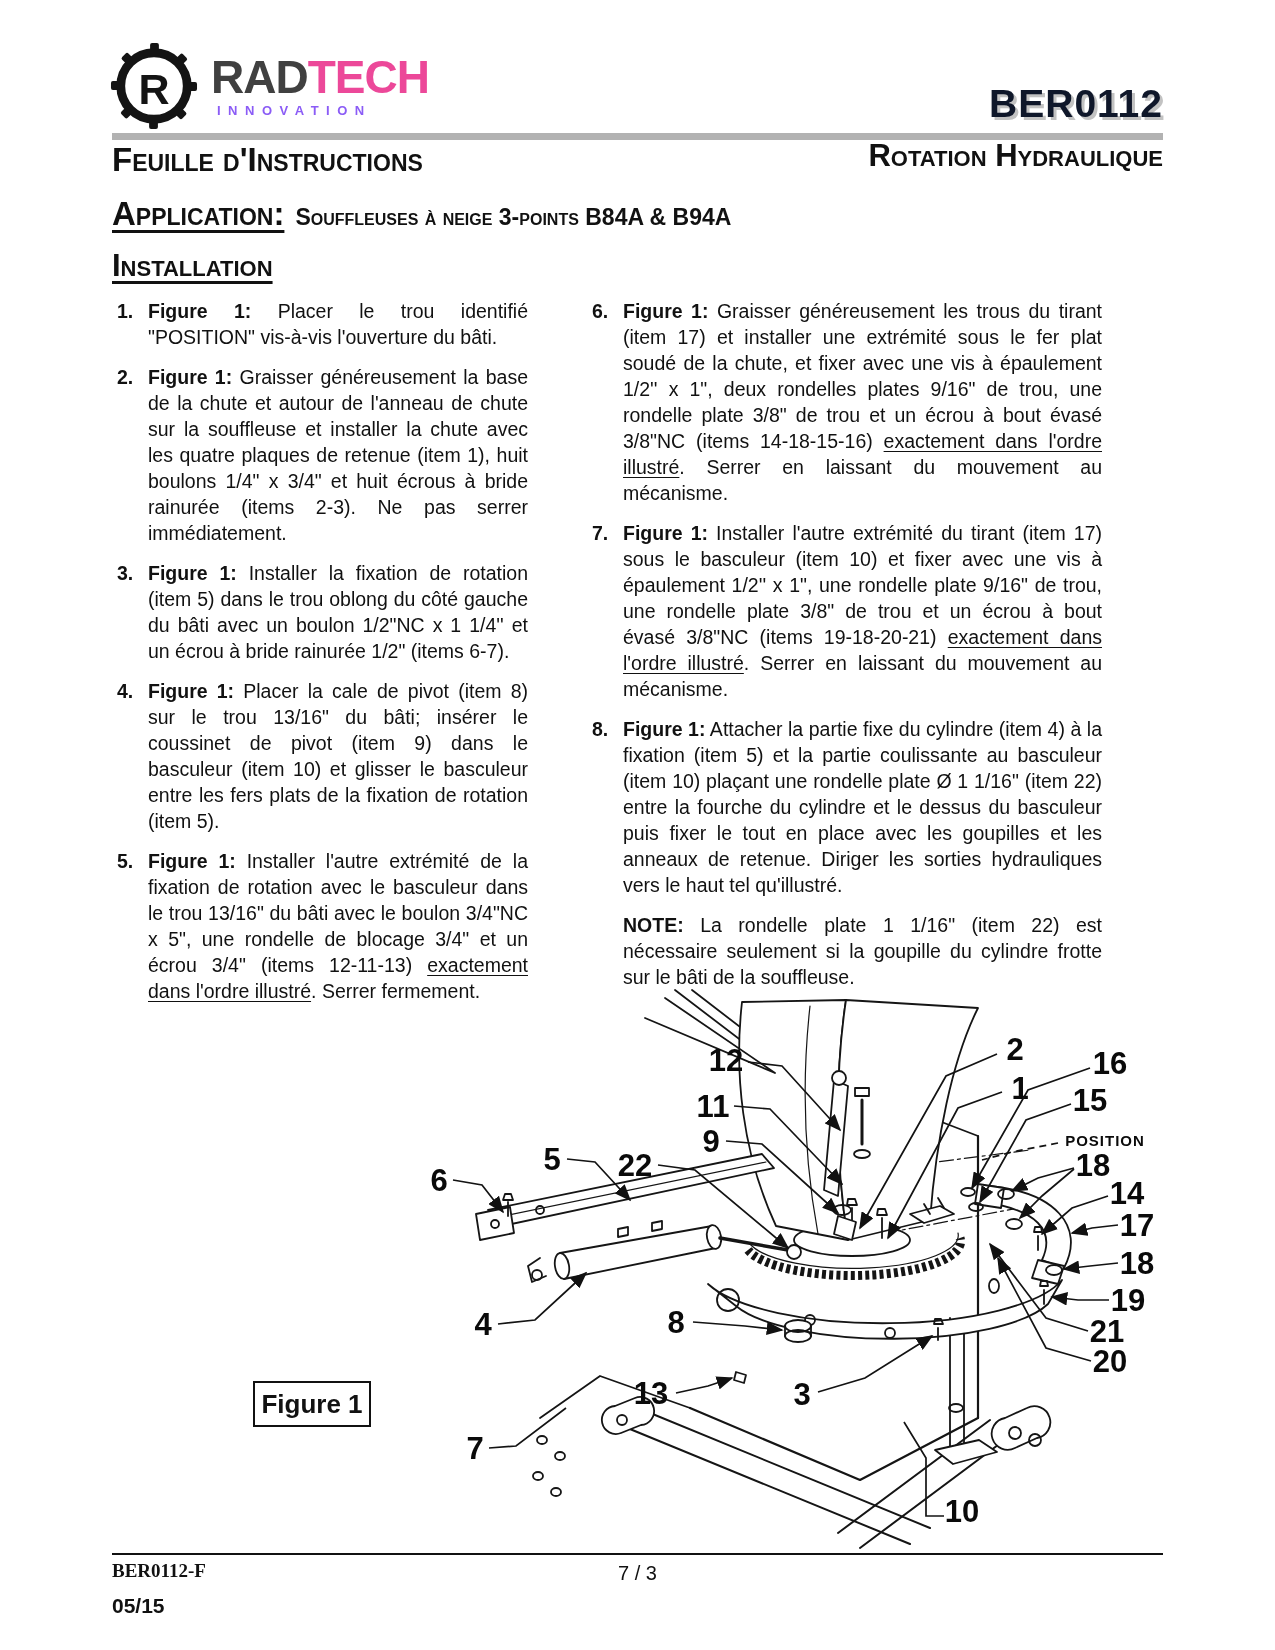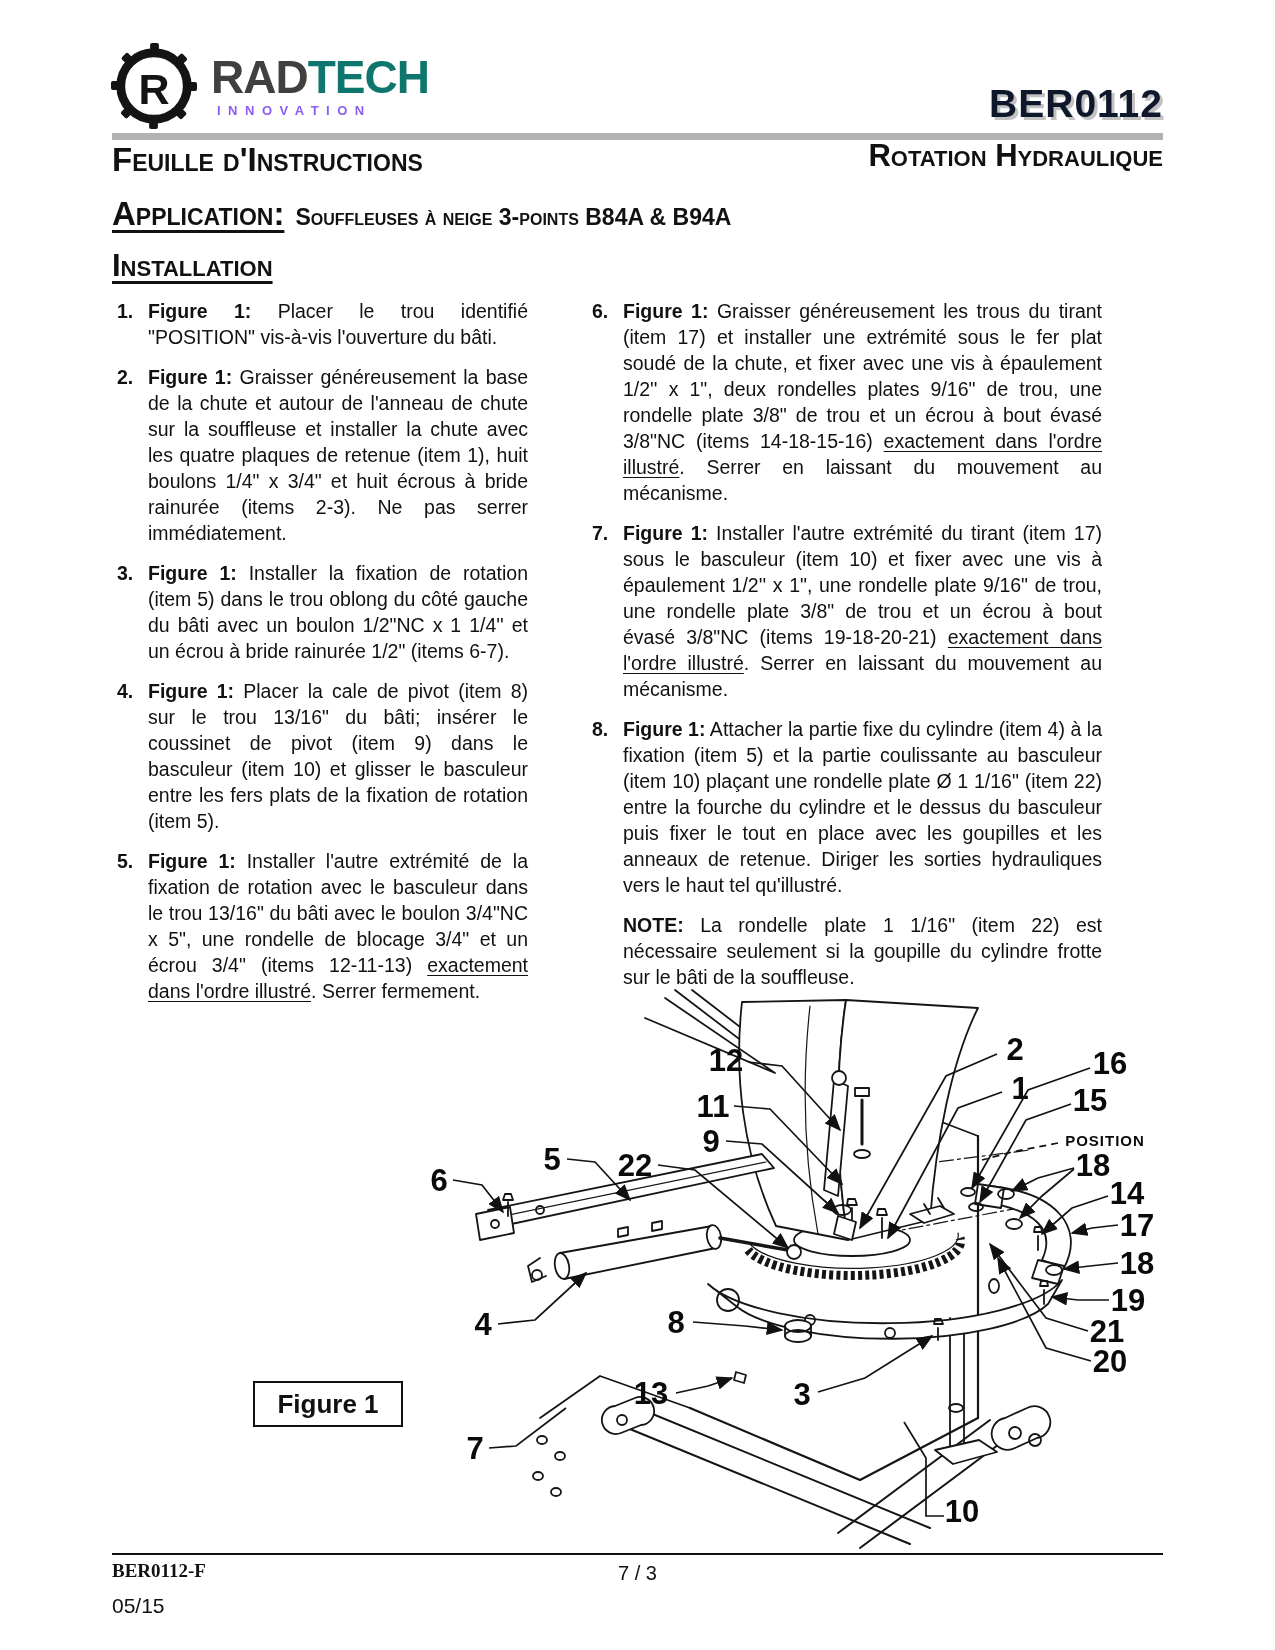--- a/index.html
+++ b/index.html
@@ -5,21 +5,21 @@
 <style>
   * { margin:0; padding:0; box-sizing:border-box; }
   html,body { background:#ffffff; }
   body { font-family:"Liberation Sans","DejaVu Sans",sans-serif; color:#111; }
   .page { position:relative; width:1275px; height:1650px; background:#fff; overflow:hidden; }
 
   
   .logo { position:absolute; left:110px; top:42px; display:flex; align-items:center; gap:13px; }
   .badge { width:88px; height:88px; }
   .wordmark .brand { font-size:46px; font-weight:800; letter-spacing:-1px; line-height:1; }
-  .brand .rad { color:#404040; } .brand .tech { color:#0f766e; }
+  .brand .rad { color:#404040; } .brand .tech { color:#ec4899; }
   .wordmark .tagline { font-size:13px; font-weight:700; letter-spacing:7.5px; color:#8b5cf6; margin-top:3px; padding-left:6px; }
   .doc-number { position:absolute; right:112px; top:82px; font-size:39px; font-weight:800; color:#0f172a; text-shadow:3px 3px 0 #c2c2c2; letter-spacing:1px; }
   .rule-gray { position:absolute; left:112px; right:112px; top:133px; height:7px; background:#b2b2b2; }
   .sub-left  { position:absolute; left:112px;  top:141px; font-variant:small-caps; font-weight:700; font-size:33px; }
   .sub-right { position:absolute; right:112px; top:138px; font-variant:small-caps; font-weight:700; font-size:31px; }
 
   
   .application { position:absolute; left:112px; top:195px; }
   .application .label { font-variant:small-caps; font-weight:700; font-size:33px; text-decoration:underline; text-decoration-thickness:3px; text-underline-offset:5px; }
   .application .value { font-variant:small-caps; font-weight:700; font-size:23px; margin-left:11px; }
@@ -29,35 +29,35 @@
   .columns { position:absolute; left:117px; top:298px; width:985px; display:flex; }
   .col-left  { width:411px; }
   .col-right { width:510px; margin-left:64px; }
   .item { position:relative; margin-bottom:14px; }
   .item .num { position:absolute; left:0; top:0; font-weight:700; font-size:19.5px; line-height:26px; }
   .item .body { margin-left:31px; font-size:19.5px; line-height:26px; text-align:justify; }
   .item .body b { font-weight:700; }
   .item .body u { text-underline-offset:3px; }
 
   
-  .figure-box { position:absolute; left:253px; top:1381px; width:150px; height:46px; border:2.5px solid #111; display:flex; align-items:center; justify-content:center; font-weight:700; font-size:26px; background:#fff; }
+  .figure-box { position:absolute; left:253px; top:1381px; width:118px; height:46px; border:2.5px solid #111; display:flex; align-items:center; justify-content:center; font-weight:700; font-size:26px; background:#fff; }
   .diagram { position:absolute; left:390px; top:988px; width:780px; height:578px; }
   .part  { fill:none; stroke:#151515; stroke-width:1.8; stroke-linejoin:round; stroke-linecap:round; }
   .solid { fill:#ffffff; stroke:#151515; stroke-width:1.8; stroke-linejoin:round; stroke-linecap:round; }
   .thin  { stroke-width:1.2; }
   .callout { font-family:"Liberation Sans","DejaVu Sans",sans-serif; font-size:31px; font-weight:800; text-anchor:middle; dominant-baseline:central; fill:#0a0a0a; }
   .callout-small { font-size:15px; letter-spacing:1px; }
   .leader { fill:none; stroke:#131313; stroke-width:1.7; }
   .leader.dashed { stroke-dasharray:7 5; }
 
   
   .footer-rule { position:absolute; left:112px; right:112px; top:1553px; height:2px; background:#111; }
   .footer-code { position:absolute; left:112px; top:1560px; font-weight:700; font-size:19px;font-family:Liberation Serif, serif; }
   .footer-page { position:absolute; left:0; width:100%; top:1562px; text-align:center; font-size:20px; }
-  .footer-date { position:absolute; left:112px; top:1594px; font-weight:400; font-size:21px; }
+  .footer-date { position:absolute; left:112px; top:1594px; font-weight:700; font-size:21px; }
 </style>
 </head>
 <body>
 
 <div class="page">
 
   <div class="logo">
     <svg class="badge" viewBox="0 0 90 90">
       <g fill="#141414">
         <rect x="41" y="1" width="9" height="11" rx="2" transform="rotate(0 45 45)"></rect>

